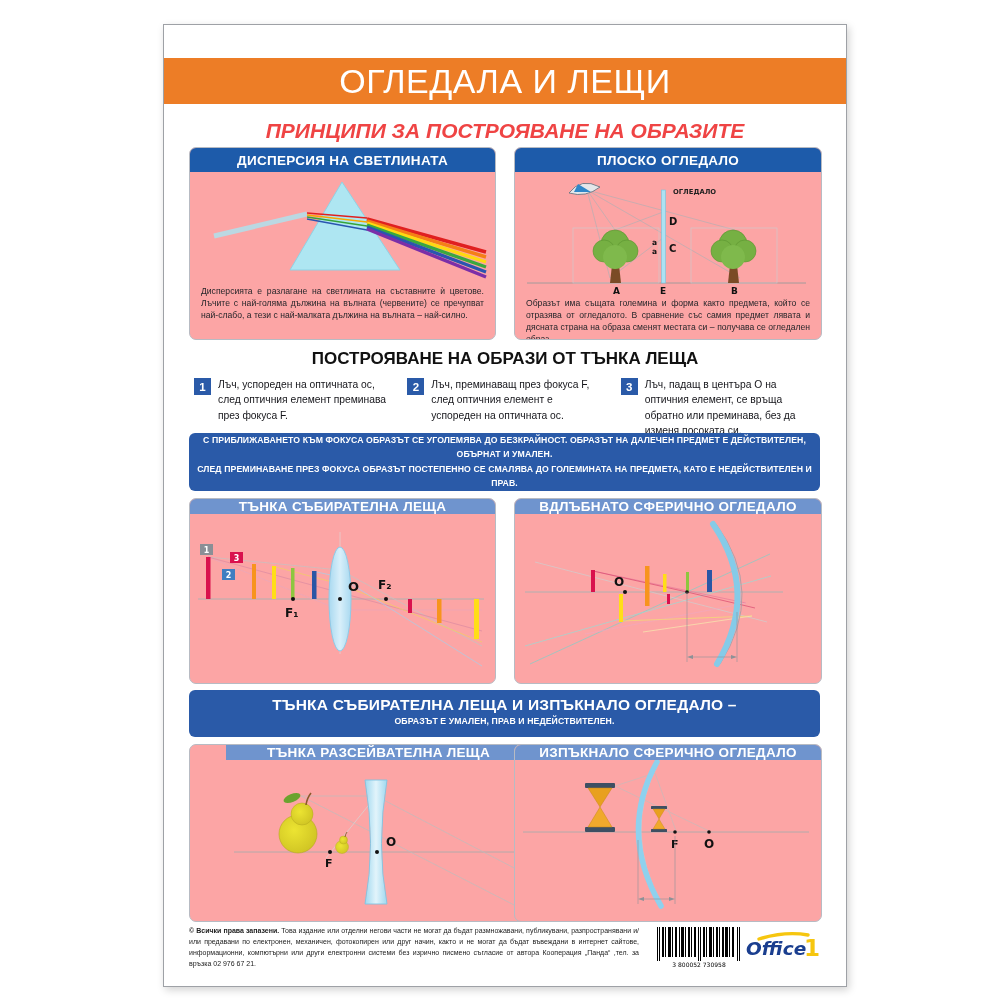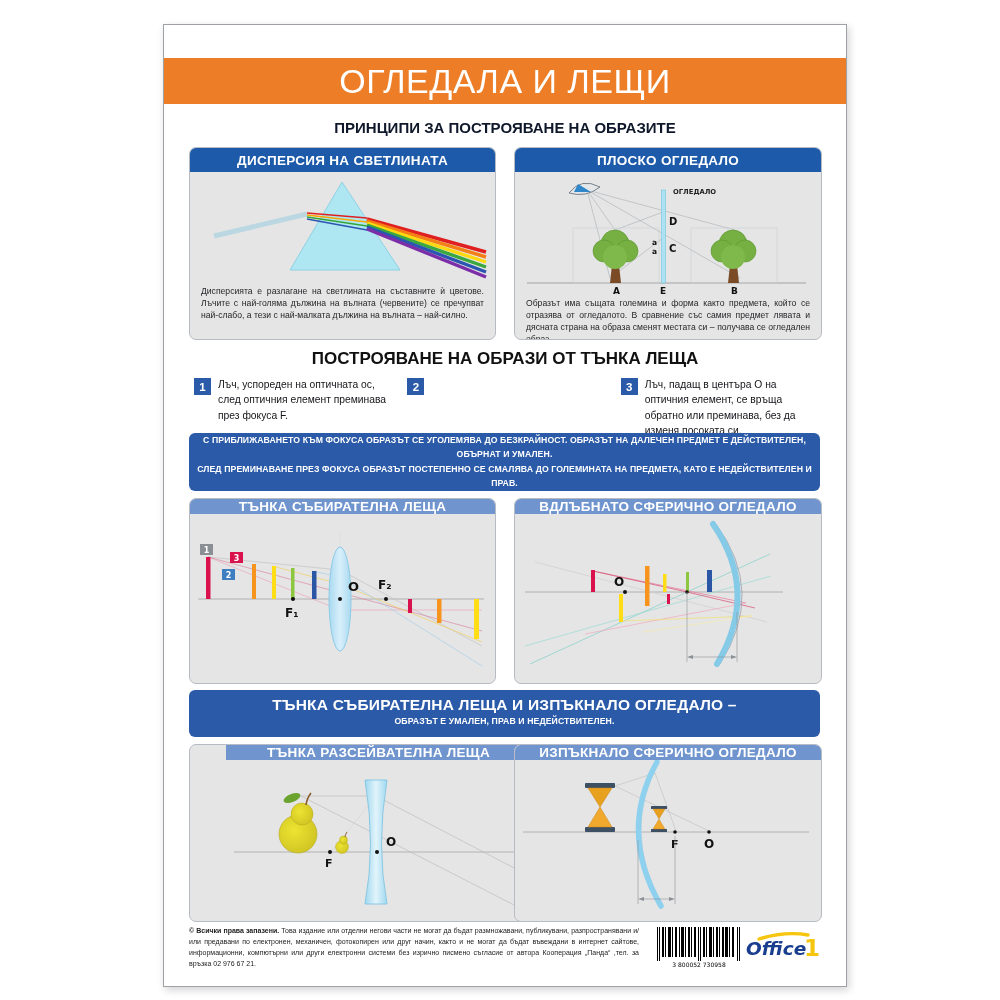--- a/index.html
+++ b/index.html
@@ -4,22 +4,22 @@
 <style>
   html,body{margin:0;padding:0;background:#ffffff;width:1000px;height:1000px;
     font-family:"Liberation Sans","DejaVu Sans",sans-serif;-webkit-font-smoothing:antialiased;}
   .stage{position:relative;width:1000px;height:1000px;background:#fff;overflow:hidden;}
   .poster{position:absolute;left:163px;top:24px;width:682px;height:961px;background:#fff;
     border:1px solid #9ea1a6;box-shadow:2px 3px 8px rgba(0,0,0,.18);}
   .title-band{position:absolute;left:0;top:33px;width:100%;height:46px;background:#ED7D26;
     display:flex;align-items:center;justify-content:center;}
   .title-band .t{color:#fff;font-weight:normal;font-size:34px;letter-spacing:.5px;}
   .subtitle{position:absolute;left:0;top:94px;width:100%;text-align:center;
-    font-weight:bold;font-size:15px;color:#0f172a;}
-  .panel{position:absolute;border:1.5px solid #b7bbc3;border-radius:7px;background:#e5e5e5;overflow:hidden;}
+    font-weight:bold;font-size:21px;color:#ef4444;font-style:italic;}
+  .panel{position:absolute;border:1.5px solid #b7bbc3;border-radius:7px;background:#fca5a5;overflow:hidden;}
   .panel-h{height:24px;background:#1D5BAA;display:flex;align-items:center;justify-content:center;
     color:#fff;font-weight:bold;font-size:13.5px;letter-spacing:.3px;}
   .panel-h.light{background:#6F94CE;height:15px;}
   .panel-body{position:relative;}
   .caption{padding:1px 11px 0 11px;font-size:8.6px;line-height:1.4;color:#26262a;
     text-align:justify;font-weight:500;}
   .section-heading{position:absolute;left:0;top:324px;width:100%;text-align:center;
     font-weight:bold;font-size:17px;color:#111;}
   .rules{position:absolute;left:30px;top:352px;width:624px;display:flex;gap:16px;}
   .rule{flex:1;display:flex;align-items:flex-start;}
@@ -125,20 +125,21 @@
   </div>
 
   <div class="section-heading">ПОСТРОЯВАНЕ НА ОБРАЗИ ОТ ТЪНКА ЛЕЩА</div>
   <div class="rules">
     <div class="rule">
       <div class="rule-num">1</div>
       <div class="rule-text">Лъч, успореден на оптичната ос, след оптичния елемент преминава през фокуса F.</div>
     </div>
     <div class="rule">
       <div class="rule-num">2</div>
+      <div class="rule-text">Лъч, преминаващ през фокуса F, след оптичния елемент е успореден на оптичната ос.</div>
     </div>
     <div class="rule">
       <div class="rule-num">3</div>
       <div class="rule-text">Лъч, падащ в центъра О на оптичния елемент, се връща обратно или преминава, без да изменя посоката си.</div>
     </div>
   </div>
 
   <div class="banner" style="top:408px;height:58px;">
     <div class="bl">С ПРИБЛИЖАВАНЕТО КЪМ ФОКУСА ОБРАЗЪТ СЕ УГОЛЕМЯВА ДО БЕЗКРАЙНОСТ. ОБРАЗЪТ НА ДАЛЕЧЕН ПРЕДМЕТ Е ДЕЙСТВИТЕЛЕН, ОБЪРНАТ И УМАЛЕН.</div>
     <div class="bl">СЛЕД ПРЕМИНАВАНЕ ПРЕЗ ФОКУСА ОБРАЗЪТ ПОСТЕПЕННО СЕ СМАЛЯВА ДО ГОЛЕМИНАТА НА ПРЕДМЕТА, КАТО Е НЕДЕЙСТВИТЕЛЕН И ПРАВ.</div>

